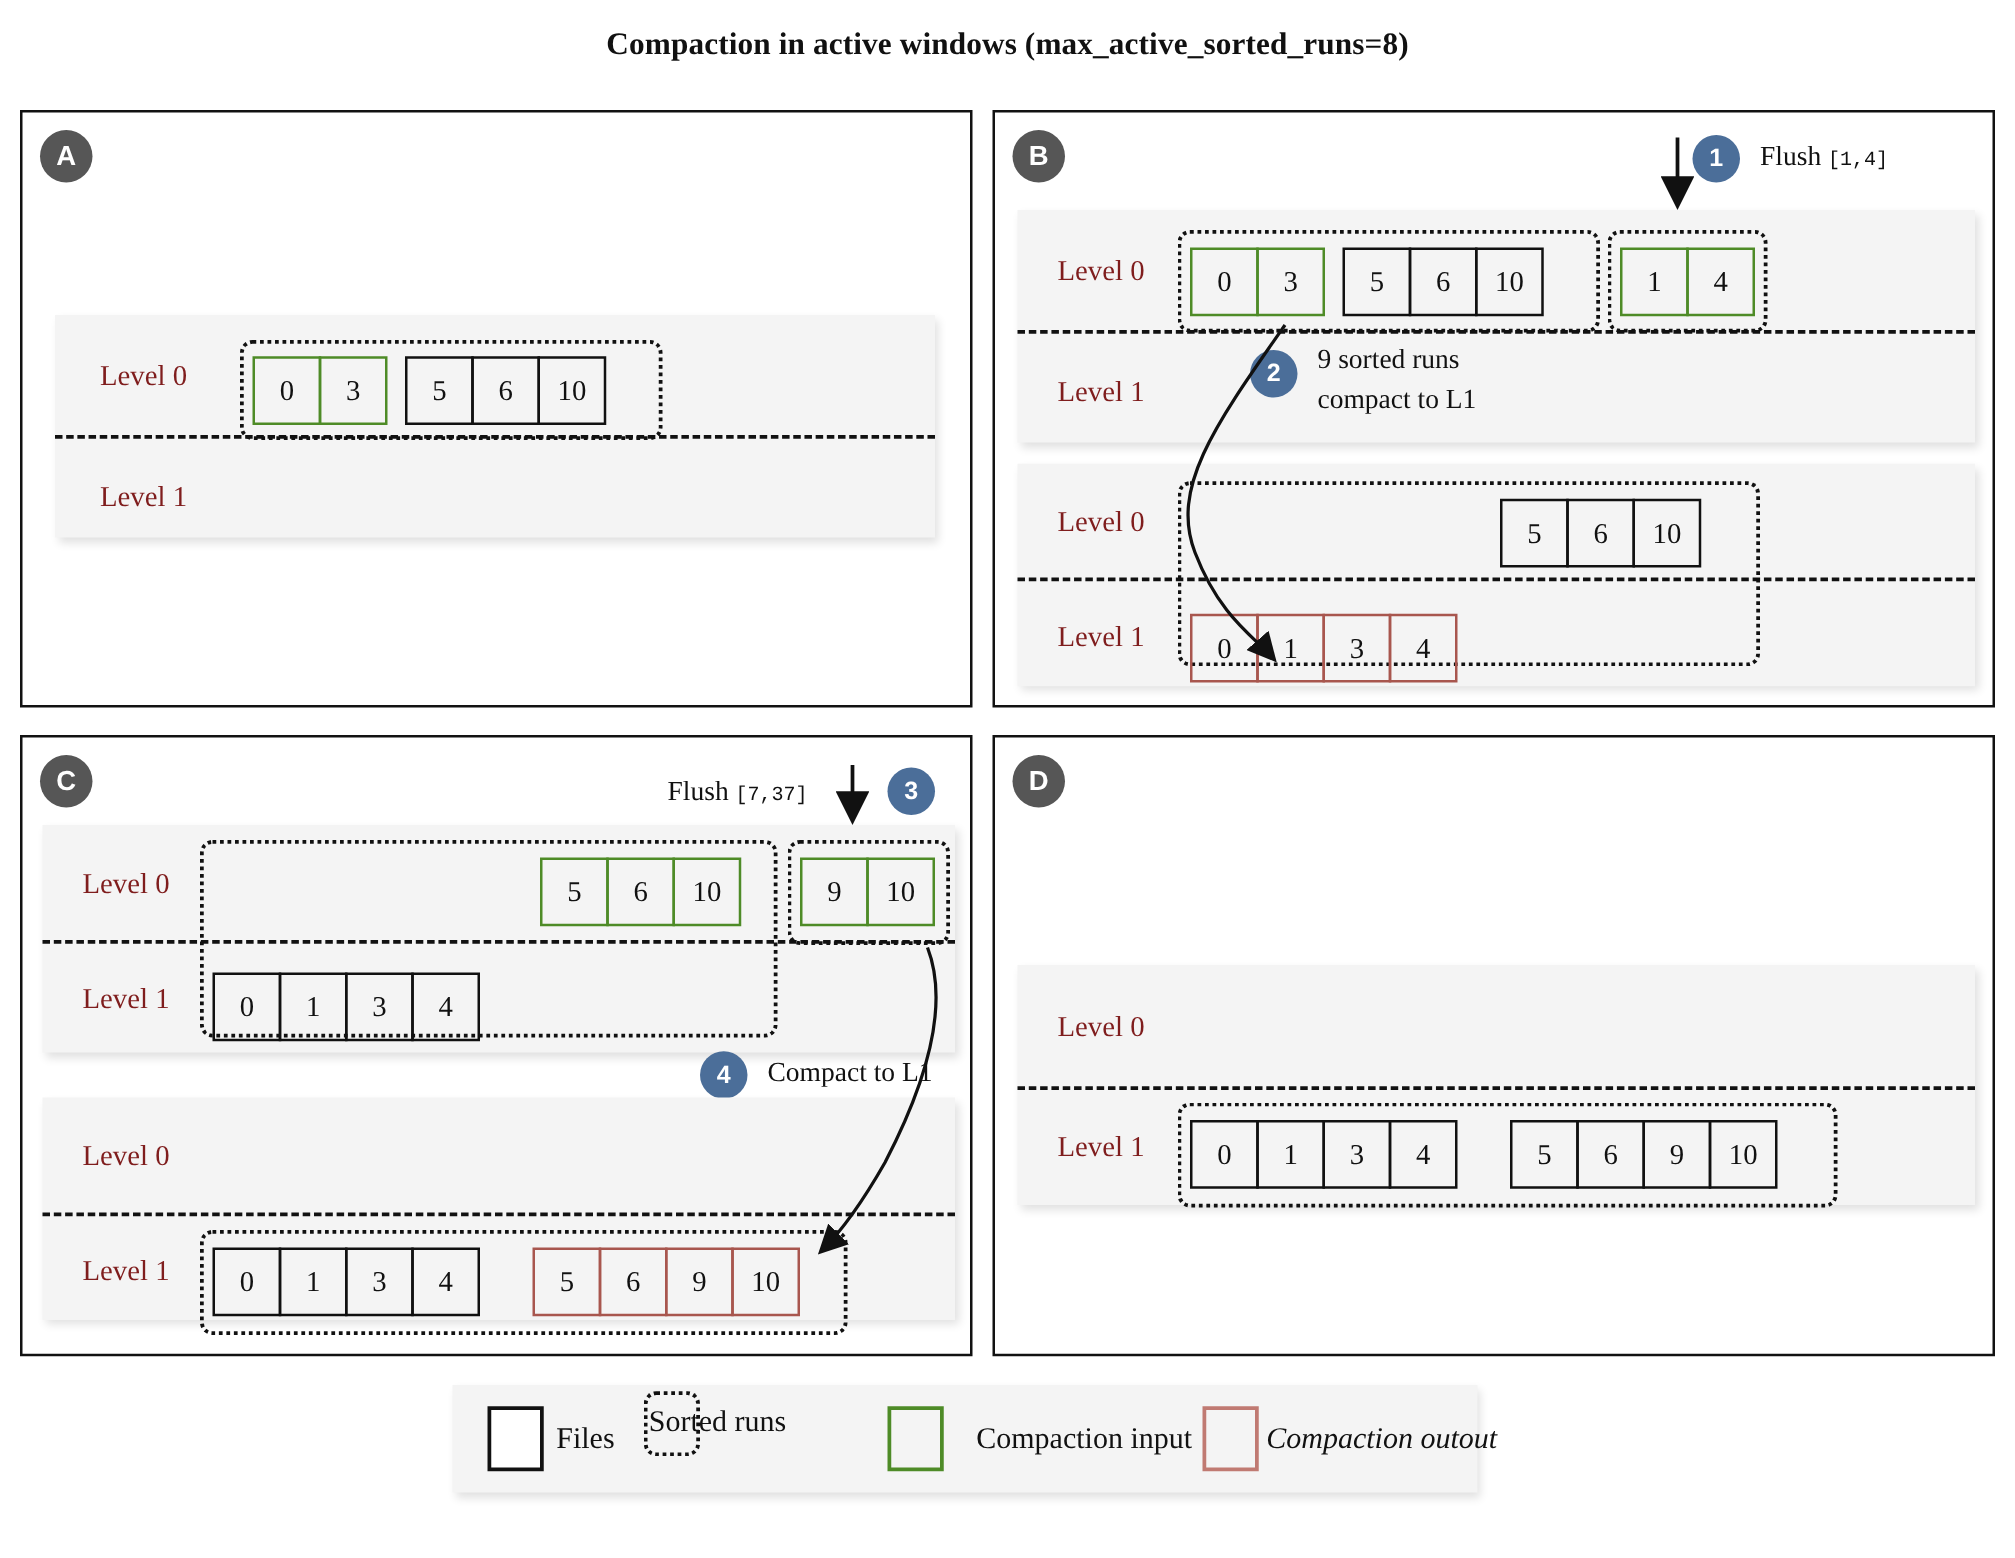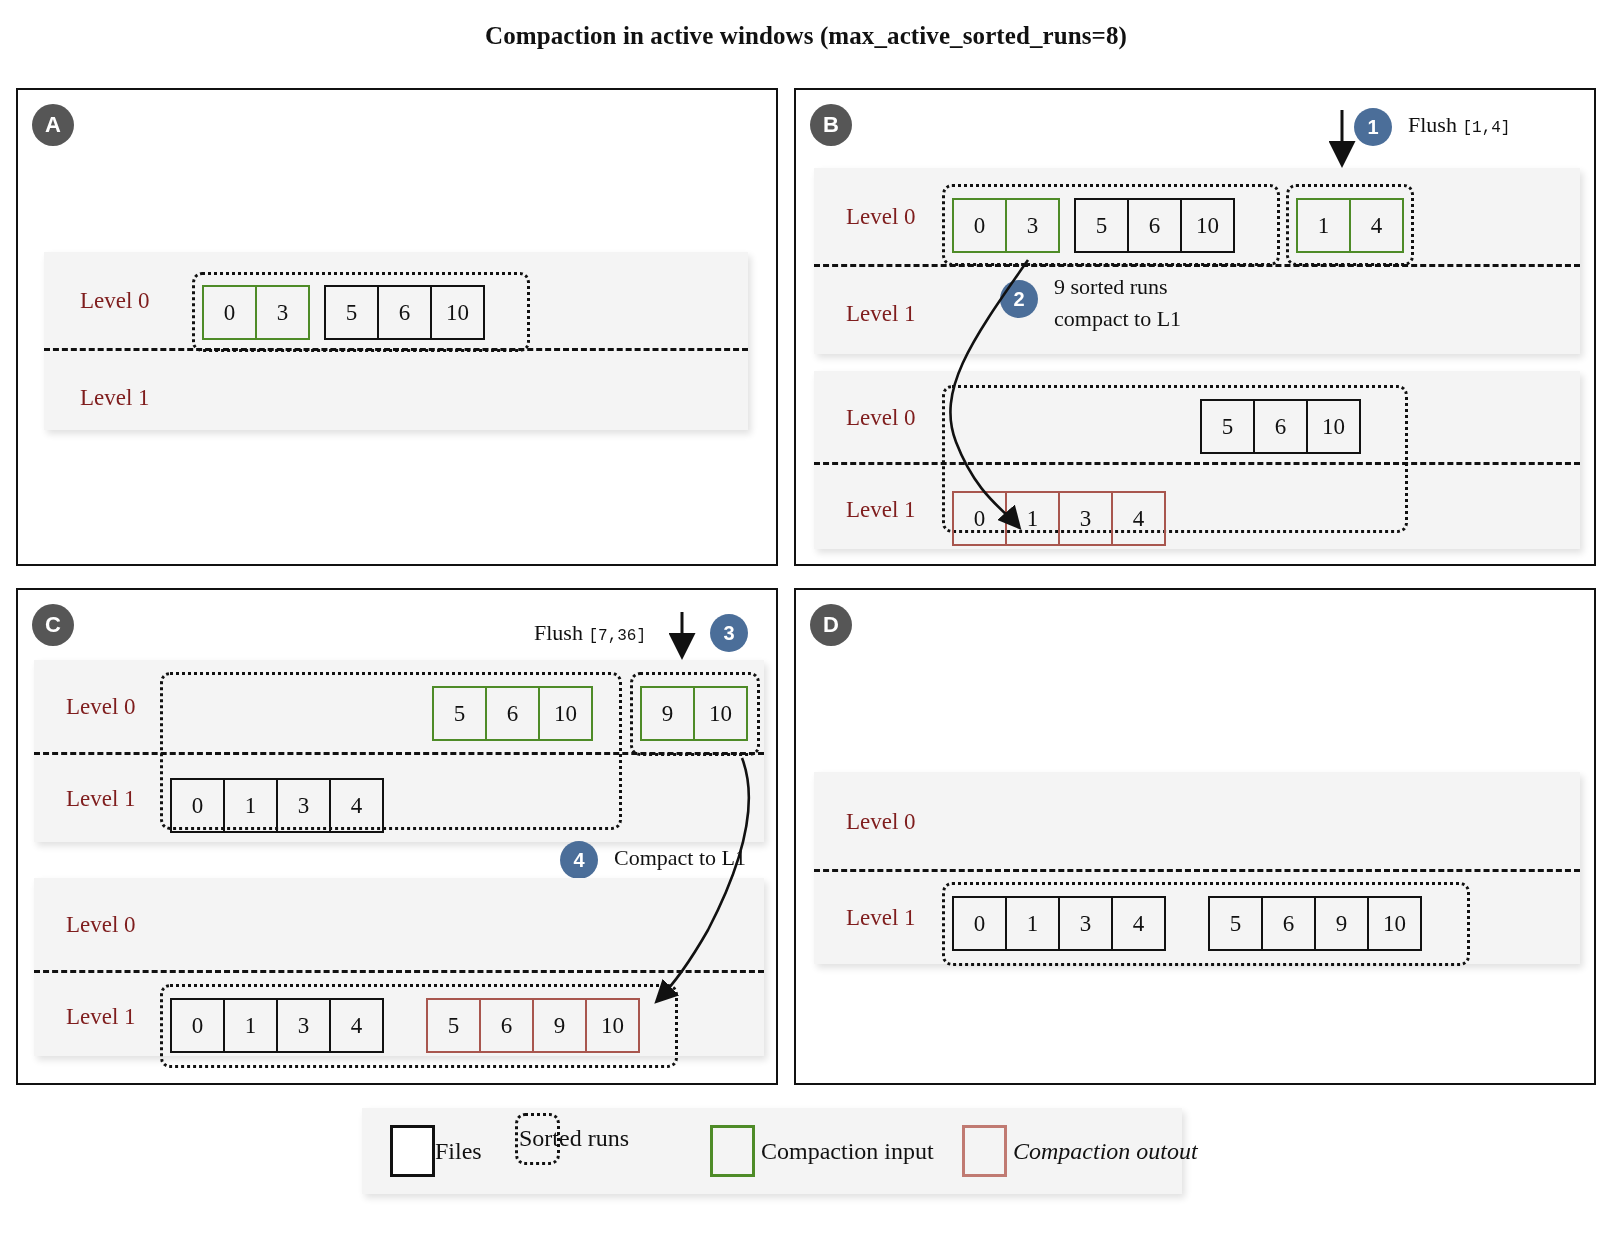--- a/index.html
+++ b/index.html
@@ -121,21 +121,21 @@
     background:#f4f4f4;
     box-shadow:3px 4px 7px rgba(0,0,0,.12);
   }
   .legitem{position:absolute;display:flex;align-items:center;}
   .legbox{width:45px;height:52px;box-sizing:border-box;}
   .legbox.files  {border:3px solid #111;background:#fff;}
   .legbox.srun   {border:3px dotted #111;background:transparent;}
   .legbox.cin    {border:3px solid #4e8b27;background:transparent;}
   .legbox.cout   {border:3px solid #c07a72;background:transparent;}
   .leglabel{
-    font-size:24px;
+    margin-left:10px;font-size:24px;
     font-family:"Liberation Serif","DejaVu Serif",serif;white-space:nowrap;
   }
 </style>
 </head>
 <body>
 
 <div id="title">Compaction in active windows (max_active_sorted_runs=8)</div>
 
 <div class="panel" id="panelA">
   <div class="pbadge">A</div>
@@ -226,21 +226,21 @@
 
     <path d="M 232,170 C 176,250 140,300 160,352 C 180,404 208,420 222,436" fill="none" stroke="#111" stroke-width="2.6" marker-end="url(#ahB)"></path>
   </svg>
 </div>
 
 <div class="panel" id="panelC">
   <div class="pbadge">C</div>
 
   <div class="anno" style="left:516px;top:28px;">
     <span>Flush</span>
-    <span class="mono">[7,36]</span>
+    <span class="mono">[7,37]</span>
   </div>
   <div class="sbadge" style="left:692px;top:24px;">3</div>
 
   <div class="band" style="left:16px;top:70px;width:730px;height:182px;">
     <div class="divider" style="top:92px;"></div>
     <div class="lvl" style="left:32px;top:34px;">Level 0</div>
     <div class="lvl" style="left:32px;top:126px;">Level 1</div>
 
     <div class="srun" style="left:126px;top:12px;width:462px;height:158px;"></div>
 
@@ -325,21 +325,21 @@
 
 <div id="legend">
   <div class="legitem" style="left:28px;top:17px;">
     <div class="legbox files"></div>
     <div class="leglabel">Files</div>
   </div>
   <div class="legitem" style="left:153px;top:17px;">
     <div class="legbox srun"></div>
     <div class="leglabel" style="margin-left:4px;">Sorted runs</div>
   </div>
-  <div class="legitem" style="left:348px;top:17px;">
+  <div class="legitem" style="left:348px;top:17px;gap:20px;">
     <div class="legbox cin"></div>
     <div class="leglabel" style="margin-left:6px;">Compaction input</div>
   </div>
   <div class="legitem" style="left:600px;top:17px;">
     <div class="legbox cout"></div>
     <div class="leglabel" style="margin-left:6px;font-style:italic;">Compaction outout</div>
   </div>
 </div>
 
 </body></html>

